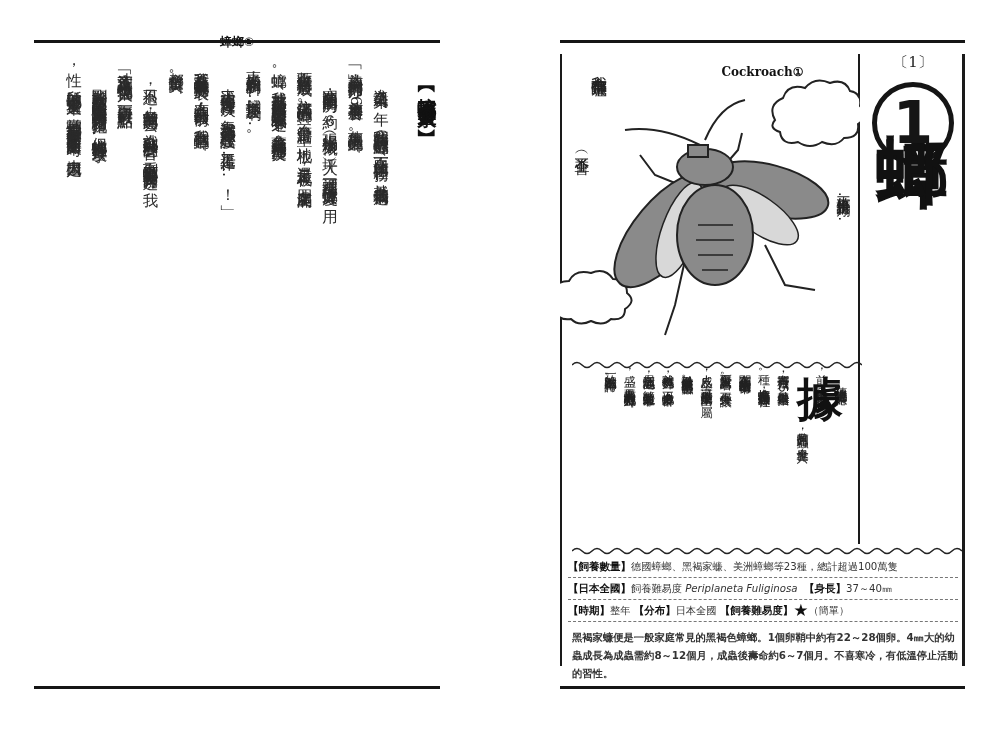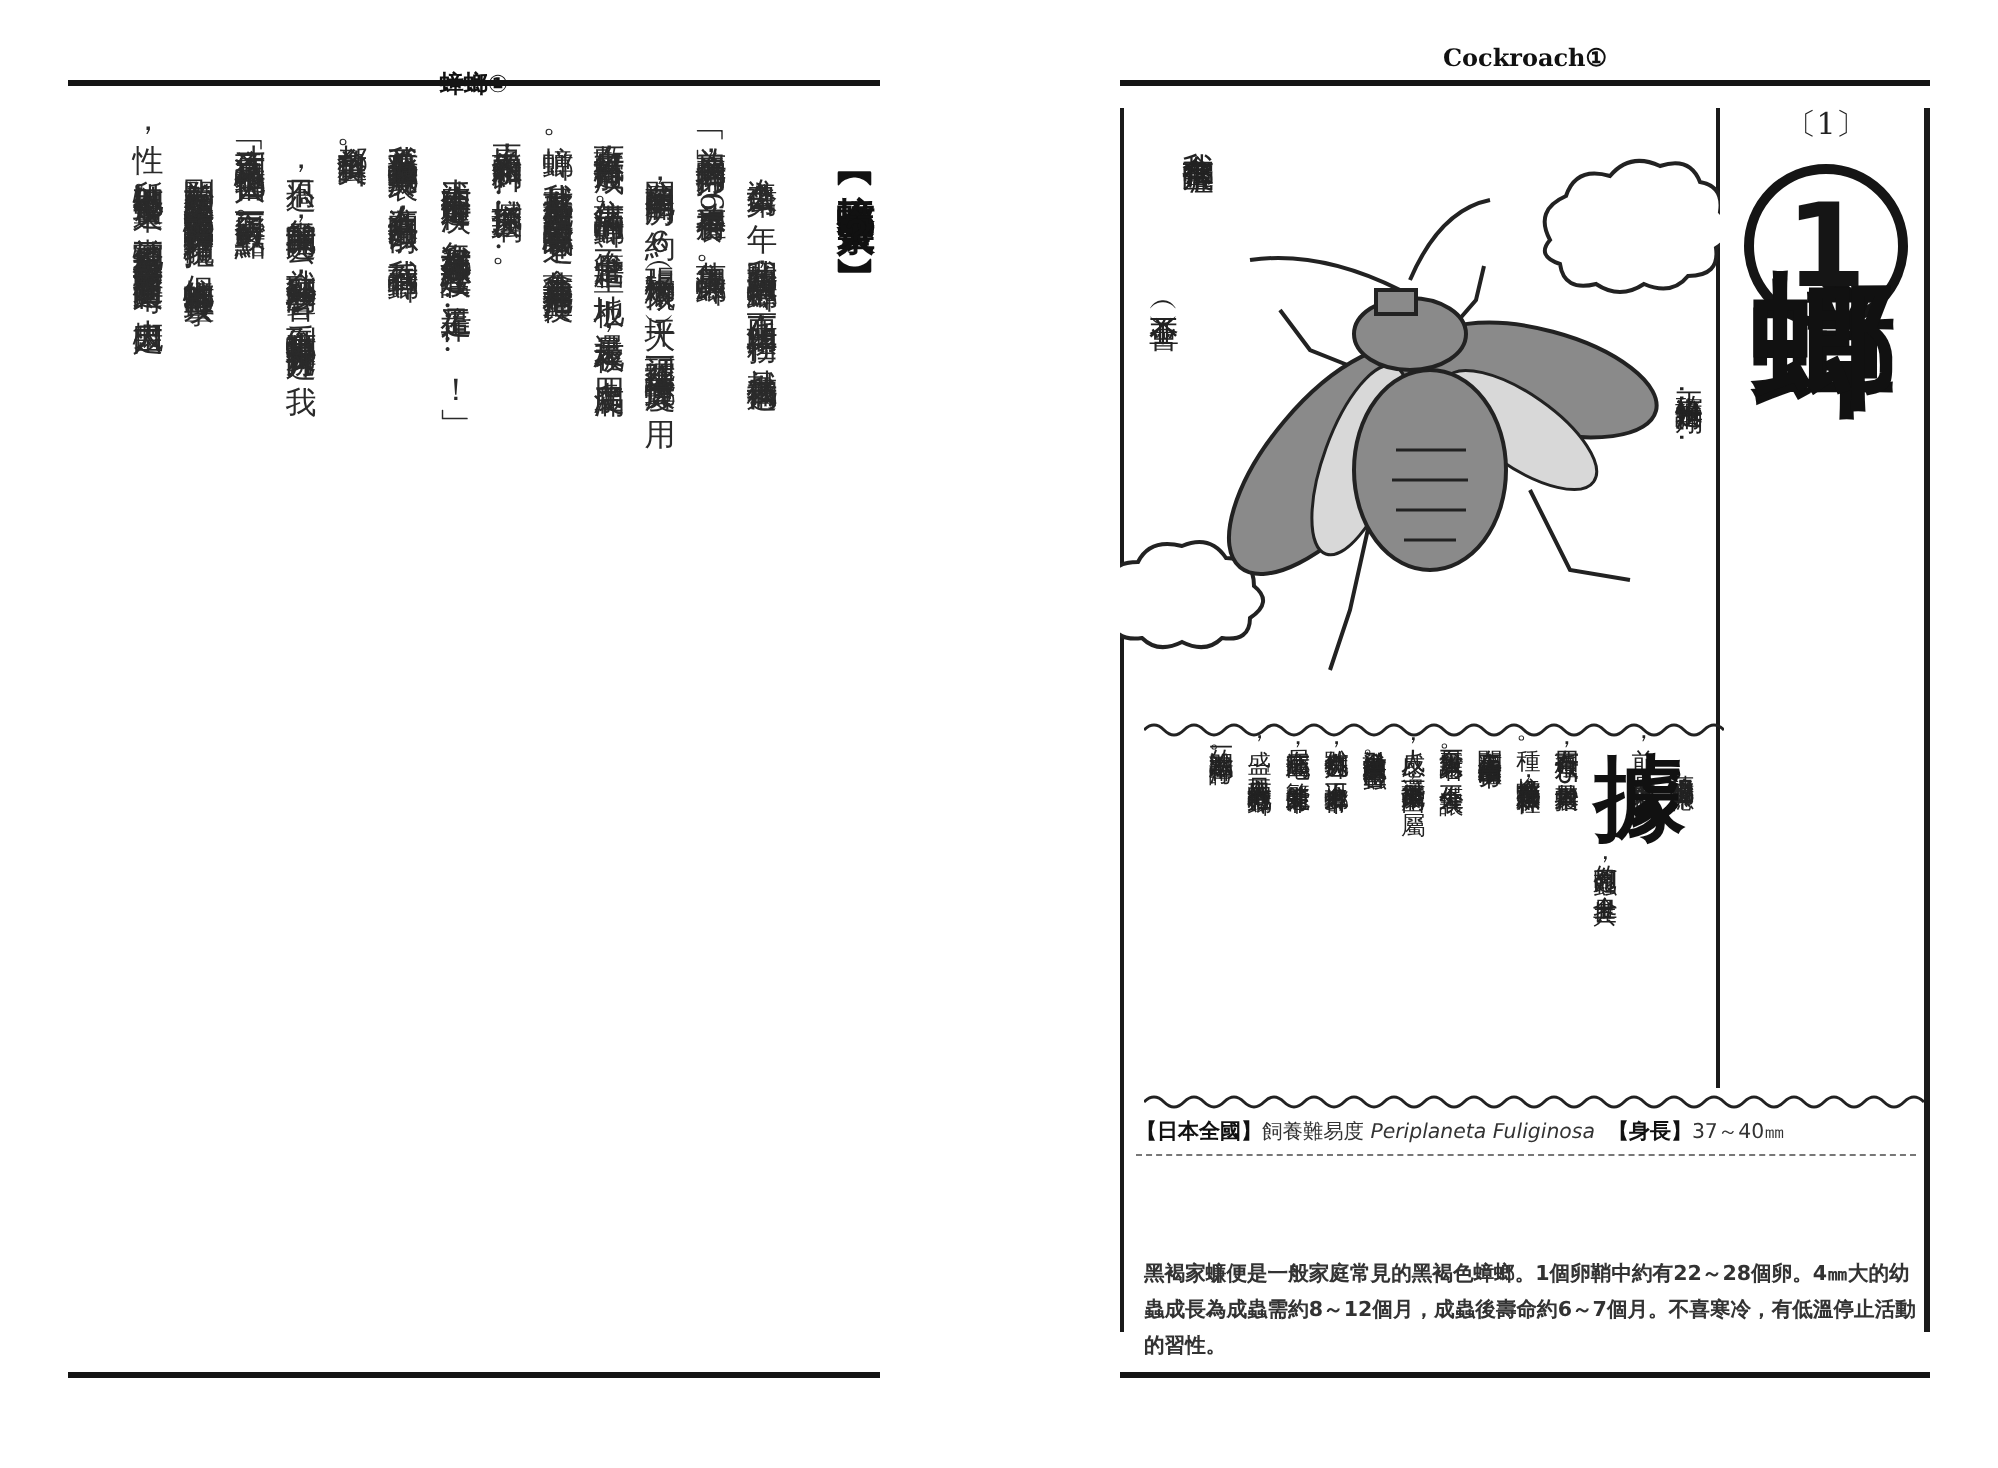--- a/index.html
+++ b/index.html
@@ -58,21 +58,21 @@
     <div class="vtext">　只不過，每當我開門進去，就會聽到沙沙的聲音，看到蟑螂集體朝反方向奔逃，我</div>
     <div class="vtext">才注意到「原來蟑螂也會怕人」，而變得勇敢一點點。</div>
     <div class="vtext">　剛開始看到突然狂奔的蟑螂會讓人害怕而不禁蜷縮身體抗拒，但蟑螂的特性不具攻擊</div>
     <div class="vtext">性，所以牠們不會攻擊過來。當牠們看起來一副像是要攻擊而迎面衝過來時，大概是因</div>
   </div>
 
   <div class="rule" style="left:34px;top:686px;width:406px;"></div>
   <div class="folio" style="left:33px;width:408px;top:694px;margin-top:44px;">011</div>
 </div>
 
-<div class="running-head" style="left:560px;width:405px;font-family:'DejaVu Serif',serif;">Cockroach①</div>
+<div class="running-head" style="left:560px;width:405px;font-family:'DejaVu Serif',serif;margin-top:43px;">Cockroach①</div>
 <div class="rule" style="left:560px;top:40px;width:405px;"></div>
 
 <div class="frame-line" style="left:560px;top:54px;width:2px;height:612px;"></div>
 <div class="frame-line" style="left:858px;top:54px;width:2px;height:490px;"></div>
 <div class="frame-line" style="left:962px;top:54px;width:3px;height:612px;"></div>
 
 <div class="illus">
   <svg width="300" height="300" viewBox="0 0 300 300">
 
     <g fill="#fff" stroke="#222" stroke-width="2">
@@ -137,19 +137,25 @@
     <div class="desc-text">於會引發過敏來源的衛生害蟲。</div>
     <div class="desc-text">雖然也有例外，不過蟑螂多半群</div>
     <div class="desc-text">居在高濕地區，繁殖能力非常旺</div>
     <div class="desc-text">盛，「只要有人的地方就有蟑螂」</div>
     <div class="desc-text">的說法一點都不浮誇。</div>
   </div>
 </div>
 
 <div class="info-rows">
   <div class="info-row">
+    <span class="lbl">【飼養數量】</span><span>德國蟑螂、黑褐家蠊、美洲蟑螂等23種，總計超過100萬隻</span>
+  </div>
+  <div class="info-row">
     <span class="lbl">【日本全國】</span><span>飼養難易度 </span><span class="it">Periplaneta Fuliginosa</span>&nbsp;&nbsp;<span class="lbl">【身長】</span><span>37～40㎜</span>
+  </div>
+  <div class="info-row">
+    <span class="lbl">【時期】</span><span>整年</span>&nbsp;<span class="lbl">【分布】</span><span>日本全國</span>&nbsp;<span class="lbl">【飼養難易度】</span><span class="star">★</span><span>（簡單）</span>
   </div>
 </div>
 <div class="info-note">黑褐家蠊便是一般家庭常見的黑褐色蟑螂。1個卵鞘中約有22～28個卵。4㎜大的幼蟲成長為成蟲需約8～12個月，成蟲後壽命約6～7個月。不喜寒冷，有低溫停止活動的習性。</div>
 
 <div class="rule" style="left:560px;top:686px;width:405px;"></div>
 <div class="folio" style="left:560px;width:405px;top:694px;margin-top:44px;">010</div>
 
 </body></html>

